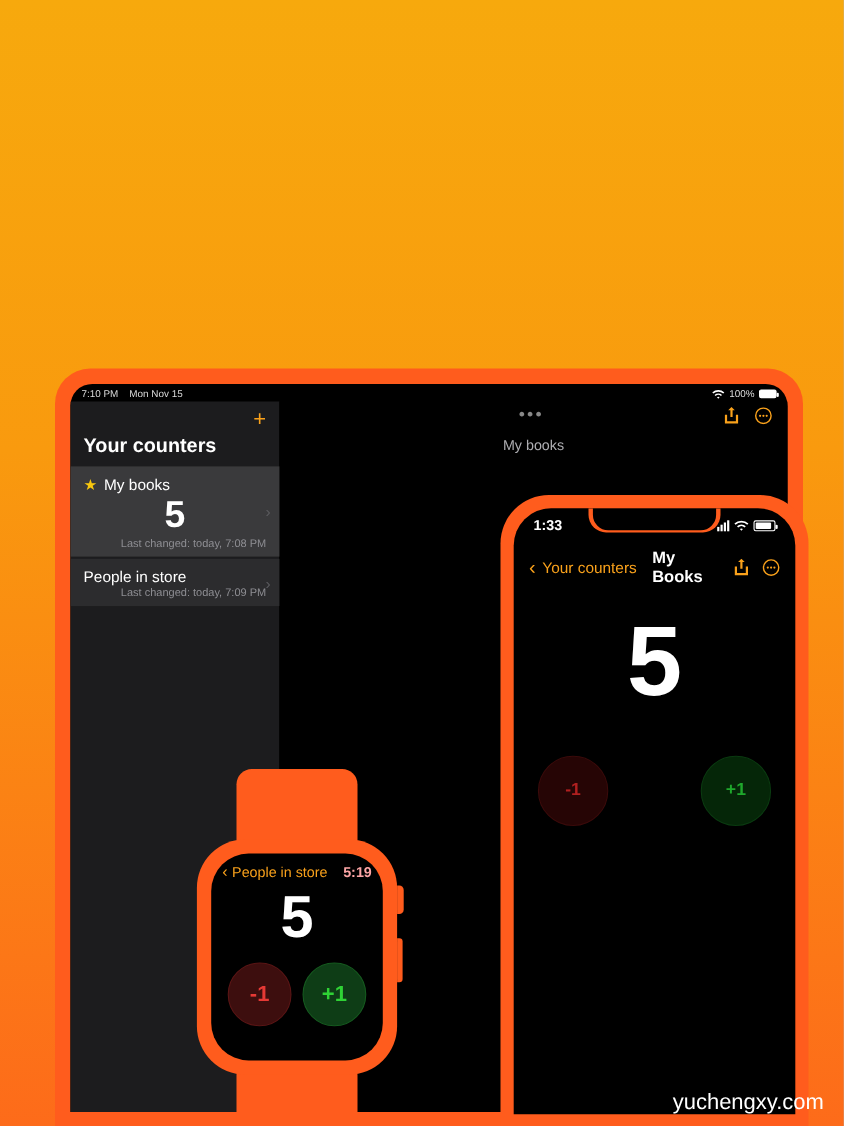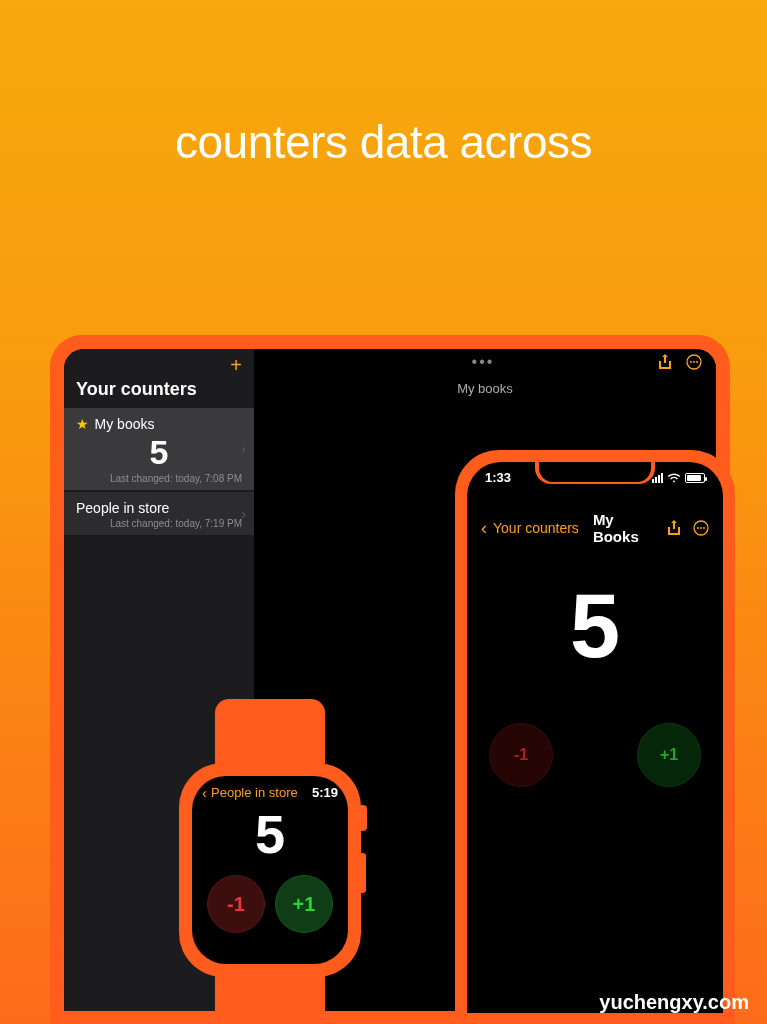--- a/index.html
+++ b/index.html
@@ -127,21 +127,21 @@
   }
   .watch-screen {
     width:100%; height:100%; background:#000; border-radius:34px;
     padding:8px 10px; display:flex; flex-direction:column;
   }
   .watch-header {
     display:flex; align-items:center; gap:4px; font-size:13px;
   }
   .watch-back { color:#f9a11b; font-size:15px; }
   .watch-title { color:#f9a11b; font-size:13px; flex:1; white-space:nowrap; overflow:hidden; text-overflow:ellipsis;}
-  .watch-time { color:#ffffff; font-size:13px; font-weight:600; }
+  .watch-time { color:#fca5a5; font-size:13px; font-weight:600; }
   .watch-count { color:#fff; font-size:54px; font-weight:700; text-align:center; margin-top:6px; line-height:1;}
   .watch-buttons { display:flex; justify-content:space-around; margin-top:14px; }
   .circle-btn {
     width:58px; height:58px; border-radius:50%;
     display:flex; align-items:center; justify-content:center;
     font-size:20px; font-weight:700;
   }
   .circle-btn.minus { background:#3d0e0e; color:#e53935; border:1px solid #5a1515;}
   .circle-btn.plus { background:#0e3d16; color:#2fd235; border:1px solid #155a1f;}
   
@@ -158,21 +158,20 @@
     border-radius:44px 44px 0 0;
     padding:12px;
     z-index:2;
   }
   .iphone-screen {
     width:100%; height:100%; background:#000;
     border-radius:34px 34px 0 0;
     display:flex; flex-direction:column;
     position:relative;
     overflow:hidden;
-    gap:12px;
   }
   .notch {
     position:absolute; top:0; left:50%; transform:translateX(-50%);
     width:120px; height:22px; background:#ff5c1d;
     border-radius:0 0 16px 16px;
     z-index:5;
   }
   .notch-inner {
     position:absolute; top:0; left:50%; transform:translateX(-50%);
     width:112px; height:20px; background:#000;
@@ -202,36 +201,52 @@
   .iphone-count {
     color:#fff; font-size:90px; font-weight:700; text-align:center;
     margin-top:18px; line-height:1;
   }
   .iphone-buttons {
     display:flex; justify-content:space-between; padding:0 22px; margin-top:40px;
   }
 
   .watermark {
     position:absolute; right:18px; bottom:10px;
-    color:#fff; font-size:20px; font-weight:700;
+    color:#fff; font-size:20px; font-weight:400;
     z-index:10;
   }
 
   svg { display:block; }
 </style>
 </head>
 <body>
 
 <div class="headline">
   <br>
-  <span>counters data across</span><br>
+  <br>
 </div>
 
 <div class="ipad">
   <div class="ipad-screen">
+    <div class="ipad-status">
+      <div>
+        <span>7:10 PM</span>
+        &nbsp;&nbsp;
+        <span>Mon Nov 15</span>
+      </div>
+      <div class="right">
+        <span>
+          <svg width="12" height="9" viewBox="0 0 12 9">
+              <path d="M6 8.5 L4.8 7.2 a2 2 0 0 1 2.4 0 Z M2.6 5 a5 5 0 0 1 6.8 0 l-1 1 a3.6 3.6 0 0 0 -4.8 0 Z M0.5 2.8 a8 8 0 0 1 11 0 l-1 1 a6.6 6.6 0 0 0 -9 0 Z" fill="#fff"></path>
+            </svg>
+        </span>
+        <span>100%</span>
+        <span class="battery-ipad"></span>
+      </div>
+    </div>
     <div class="ipad-body">
       <div class="sidebar">
         <div class="sidebar-top">
           <span class="plus-icon">+</span>
         </div>
         <div class="sidebar-header">Your counters</div>
 
         <div class="counter-item sel">
           <div class="title">
             <span class="star">★</span>
@@ -239,21 +254,21 @@
           </div>
           <div class="big">5</div>
           <div class="sub">Last changed: today, 7:08 PM</div>
           <span class="chevron">›</span>
         </div>
 
         <div class="counter-item">
           <div class="title">
             <span>People in store</span>
           </div>
-          <div class="sub">Last changed: today, 7:19 PM</div>
+          <div class="sub">Last changed: today, 7:09 PM</div>
           <span class="chevron">›</span>
         </div>
       </div>
 
       <div class="main-pane">
         <div class="main-top">
           <span style="width:40px"></span>
           <span class="dots">•••</span>
           <div class="actions">
             <span class="share-icon">

